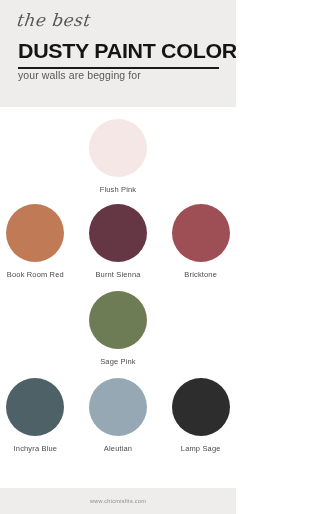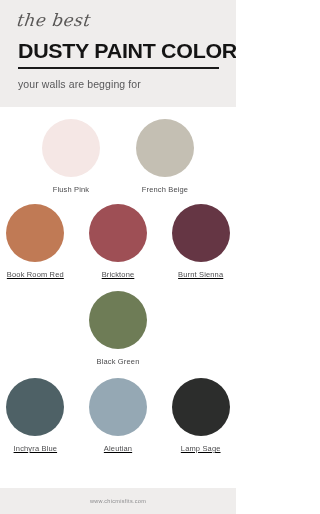--- a/index.html
+++ b/index.html
@@ -53,35 +53,35 @@
     white-space: nowrap;
   }
   .rule {
     border-bottom: 2px solid #1a1a1a;
     margin-top: 6px;
     width: 201px;
   }
   .subtitle {
     font-size: 10.5px;
     color: #58585a;
-    margin-top: 9px;
+    margin-top: 0;
     letter-spacing: 0.1px;
   }
 
   
   .rows {
     padding-top: 12px;
   }
   .row {
     display: flex;
     justify-content: center;
     align-items: flex-start;
   }
   .row-2 { gap: 8px; }
-  .row-3 { gap: 12px; text-decoration: underline; }
+  .row-3 { gap: 12px; }
 
   .cell {
     display: flex;
     flex-direction: column;
     align-items: center;
   }
   .cell-2 { width: 86px; }
   .cell-3 { width: 72px; }
 
   .dot {
@@ -133,49 +133,45 @@
     <div class="subtitle">your walls are begging for</div>
   </div>
 
   <div class="rows">
 
     <div class="row row-2">
       <div class="cell cell-2">
         <span class="dot dot-2" style="background:#f5e7e5;"></span>
         <span class="swatch-label">Flush Pink</span>
       </div>
-      <div class="cell cell-2">
-        <span class="dot dot-2" style="background:#c4bfb3;"></span>
-        <span class="swatch-label">French Beige</span>
-      </div>
     </div>
 
     <div class="row-gap-a"></div>
 
     <div class="row row-3">
       <div class="cell cell-3">
         <span class="dot dot-3" style="background:#c07a55;"></span>
         <span class="swatch-label">Book Room Red</span>
       </div>
       <div class="cell cell-3">
+        <span class="dot dot-3" style="background:#653644;"></span>
+        <span class="swatch-label">Burnt Sienna</span>
+      </div>
+      <div class="cell cell-3">
         <span class="dot dot-3" style="background:#9e4f55;"></span>
         <span class="swatch-label">Bricktone</span>
-      </div>
-      <div class="cell cell-3">
-        <span class="dot dot-3" style="background:#653644;"></span>
-        <span class="swatch-label">Burnt Sienna</span>
       </div>
     </div>
 
     <div class="row-gap-b"></div>
 
     <div class="row row-2">
       <div class="cell cell-2">
         <span class="dot dot-2" style="background:#6e7c56;"></span>
-        <span class="swatch-label">Black Green</span>
+        <span class="swatch-label">Sage Pink</span>
       </div>
     </div>
 
     <div class="row-gap-b"></div>
 
     <div class="row row-3">
       <div class="cell cell-3">
         <span class="dot dot-3" style="background:#4e6166;"></span>
         <span class="swatch-label">Inchyra Blue</span>
       </div>

